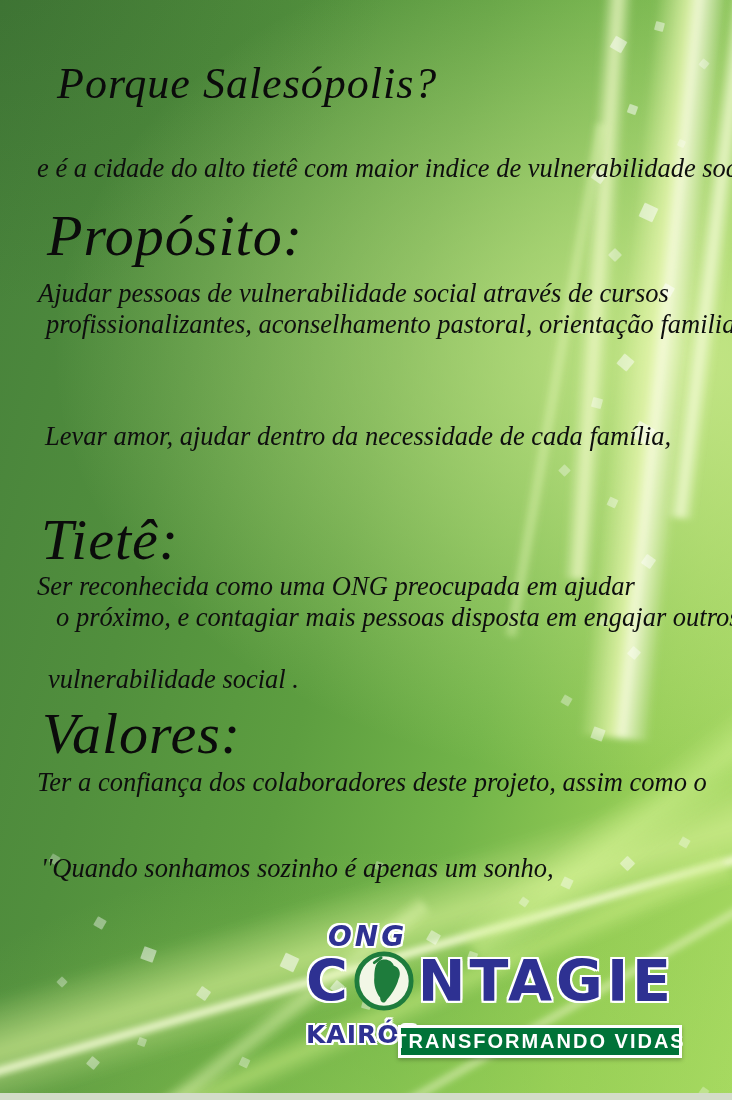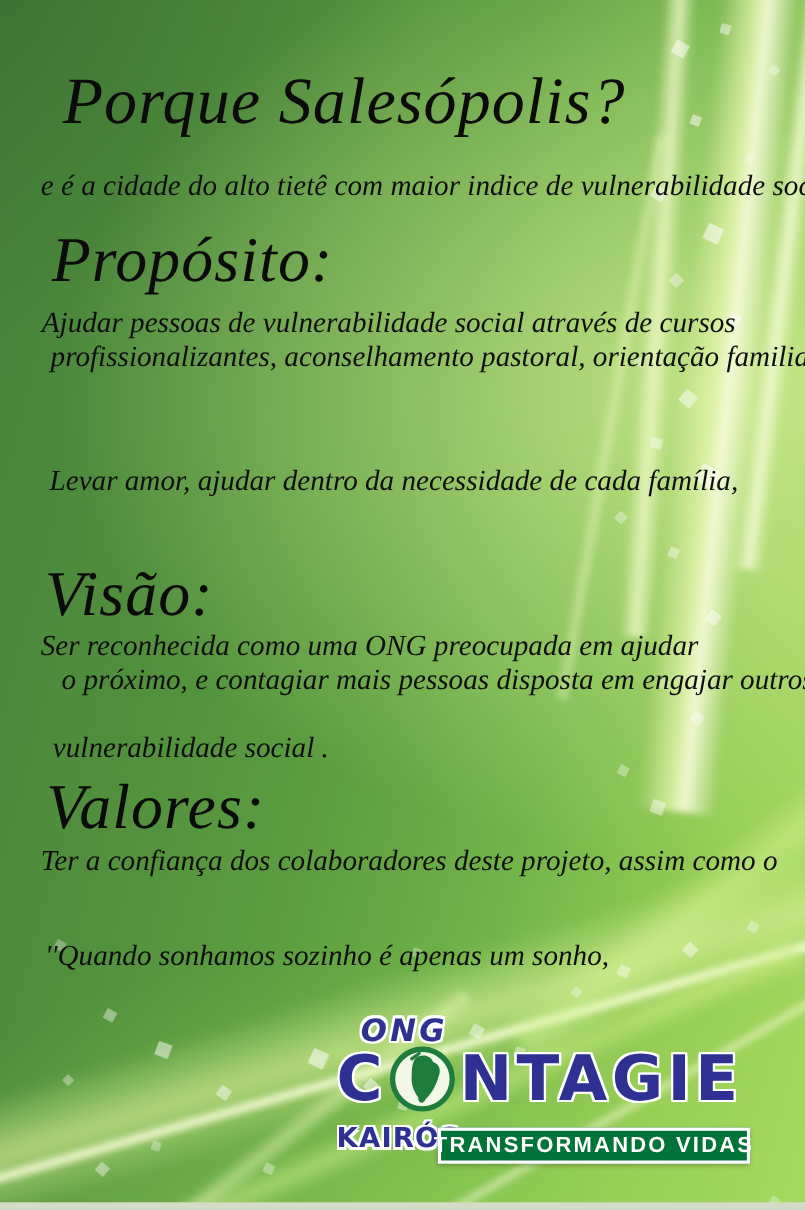--- a/index.html
+++ b/index.html
@@ -17,21 +17,21 @@
   .cf { position:absolute; background:#ffffff; border-radius:1px; filter:blur(0.6px); }
   .content { position:absolute; inset:0; z-index:3; }
   .h {
     position:absolute; font-style:italic; font-size:58px; line-height:1;
     color:#0b0b0b; white-space:nowrap; letter-spacing:1px;
   }
   .t {
     position:absolute; font-style:italic; font-size:26.5px; line-height:32px;
     color:#0e0e0e; white-space:nowrap;
   }
-  .title { font-size:60px; }
+  .title { font-size:44px; }
   
   .logo-blue {
     color:#2e3192; font-family:"DejaVu Sans", sans-serif; font-weight:700;
     text-shadow:-2px -2px 0 #fff, 2px -2px 0 #fff, -2px 2px 0 #fff, 2px 2px 0 #fff,
                 -2px 0 0 #fff, 2px 0 0 #fff, 0 -2px 0 #fff, 0 2px 0 #fff;
     white-space:nowrap;
   }
   .ong      { position:absolute; left:328px; top:920px; font-size:28px; letter-spacing:3px;font-style:italic; }
   .contagie { position:absolute; left:306px; top:948px; display:flex; align-items:center; font-size:57px; letter-spacing:4px; }
   .contagie .globe { width:62px; height:62px; margin:0 3px 0 1px; flex:0 0 auto; }
@@ -109,21 +109,21 @@
 
     <div class="h title" style="left:57px;top:62px">Porque Salesópolis?</div>
     <div class="t" style="left:37px;top:152px">e é a cidade do alto tietê com maior indice de vulnerabilidade social.</div>
 
     <div class="h" style="left:47px;top:207px">Propósito:</div>
     <div class="t" style="left:38px;top:277px">Ajudar pessoas de vulnerabilidade social através de cursos</div>
     <div class="t" style="left:46px;top:308px">profissionalizantes, aconselhamento pastoral, orientação familiar.</div>
 
     <div class="t" style="left:45px;top:420px">Levar amor, ajudar dentro da necessidade de cada família,</div>
 
-    <div class="h" style="left:41px;top:511px">Visão:</div>
+    <div class="h" style="left:41px;top:511px">Tietê:</div>
     <div class="t" style="left:37px;top:570px">Ser reconhecida como uma ONG preocupada em ajudar</div>
     <div class="t" style="left:56px;top:601px">o próximo, e contagiar mais pessoas disposta em engajar outros</div>
     <div class="t" style="left:48px;top:663px">vulnerabilidade social .</div>
 
     <div class="h" style="left:42px;top:705px">Valores:</div>
     <div class="t" style="left:37px;top:766px">Ter a confiança dos colaboradores deste projeto, assim como o</div>
     <div class="t" style="left:41px;top:852px">''Quando sonhamos sozinho é apenas um sonho,</div>
 
     <div class="ong logo-blue">ONG</div>
     <div class="contagie logo-blue">

